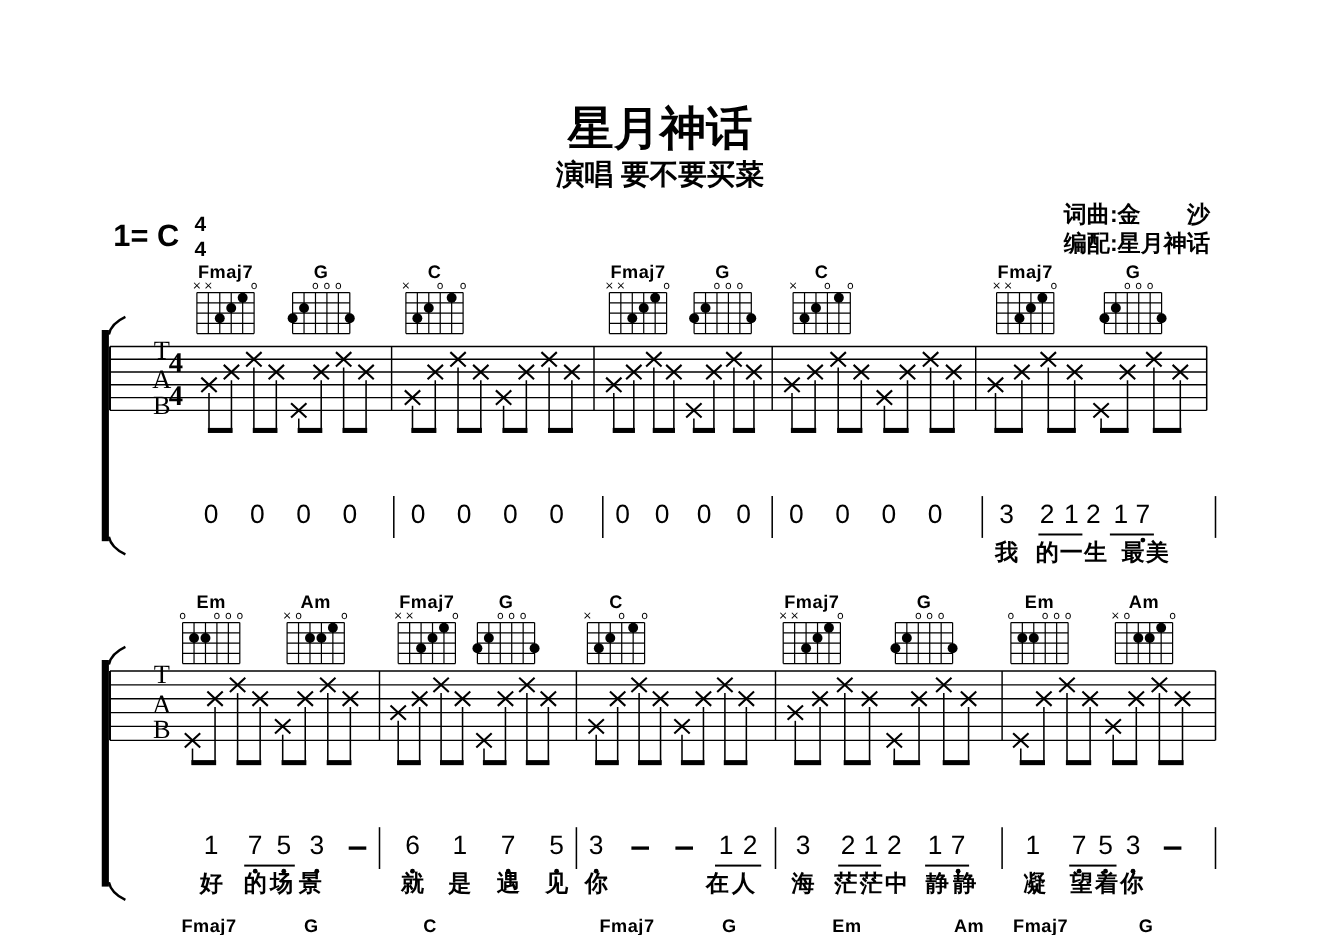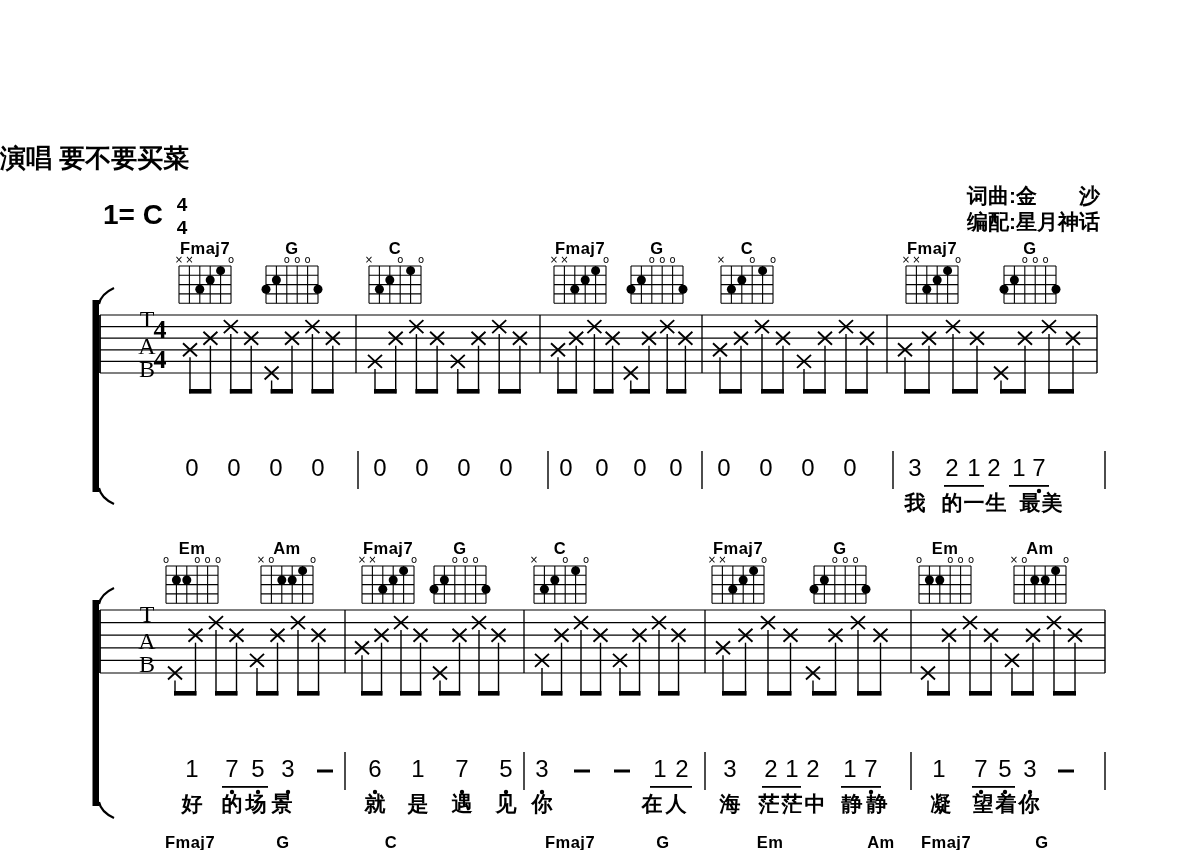--- a/index.html
+++ b/index.html
@@ -2,21 +2,21 @@
 <html><head>
 <meta charset="utf-8">
 <style>
   html,body{margin:0;padding:0;background:#fff;}
   #sheet{position:relative;width:1200px;height:850px;background:#fff;overflow:hidden;
          font-family:"Liberation Sans",sans-serif;color:#000;}
   #gfx{position:absolute;left:0;top:0;}
   .t{position:absolute;white-space:pre;color:#000;line-height:1;}
   .ctr{transform:translateX(-50%);}
   .title{left:0;right:0;text-align:center;font-size:42px;font-weight:700;}
-  .subtitle{left:0;right:0;font-size:26px;font-weight:700;}
+  .subtitle{left:0;right:0;text-align:center;font-size:26px;font-weight:700;}
   .credit{right:100px;text-align:right;font-size:21px;font-weight:600;}
   .keylab{font-size:28px;font-weight:600;}
   .frac{font-size:19px;font-weight:600;}
   .chordname{font-size:16.5px;font-weight:600;letter-spacing:0.5px;}
   .tabletter{font-family:"Liberation Serif",serif;font-size:24px;}
   .timesig{font-family:"Liberation Serif",serif;font-size:26px;font-weight:700;}
   .num{font-size:24px;}
   .lyr{font-size:21px;font-weight:600;}
 </style>
 </head>
@@ -571,20 +571,21 @@
       <rect x="574" y="769.5" width="16" height="3" fill="#000"></rect>
       <rect x="614" y="769.5" width="16" height="3" fill="#000"></rect>
       <rect x="1058" y="769.5" width="16" height="3" fill="#000"></rect>
       <rect x="222" y="786" width="46" height="1.8" fill="#000"></rect>
       <rect x="650" y="786" width="42" height="1.8" fill="#000"></rect>
       <rect x="762" y="786" width="39" height="1.8" fill="#000"></rect>
       <rect x="841" y="786" width="40" height="1.8" fill="#000"></rect>
       <rect x="972" y="786" width="43" height="1.8" fill="#000"></rect>
     </svg>
 
+  <div class="t title" style="top:96px">星月神话</div>
   <div class="t subtitle" style="top:145px">演唱 要不要买菜</div>
   <div class="t credit" style="top:185px">词曲:金　　沙</div>
   <div class="t credit" style="top:211px">编配:星月神话</div>
   <div class="t keylab" style="left:103px;top:201px">1= C</div>
   <div class="t frac ctr" style="left:182px;top:195px">4</div>
   <div class="t frac ctr" style="left:182px;top:218px">4</div>
 <div class="t ctr chordname" style="left: 205px; top: 240px;">Fmaj7</div>
     <div class="t ctr chordname" style="left: 292px; top: 240px;">G</div>
     <div class="t ctr chordname" style="left: 395px; top: 240px;">C</div>
     <div class="t ctr chordname" style="left: 580px; top: 240px;">Fmaj7</div>

